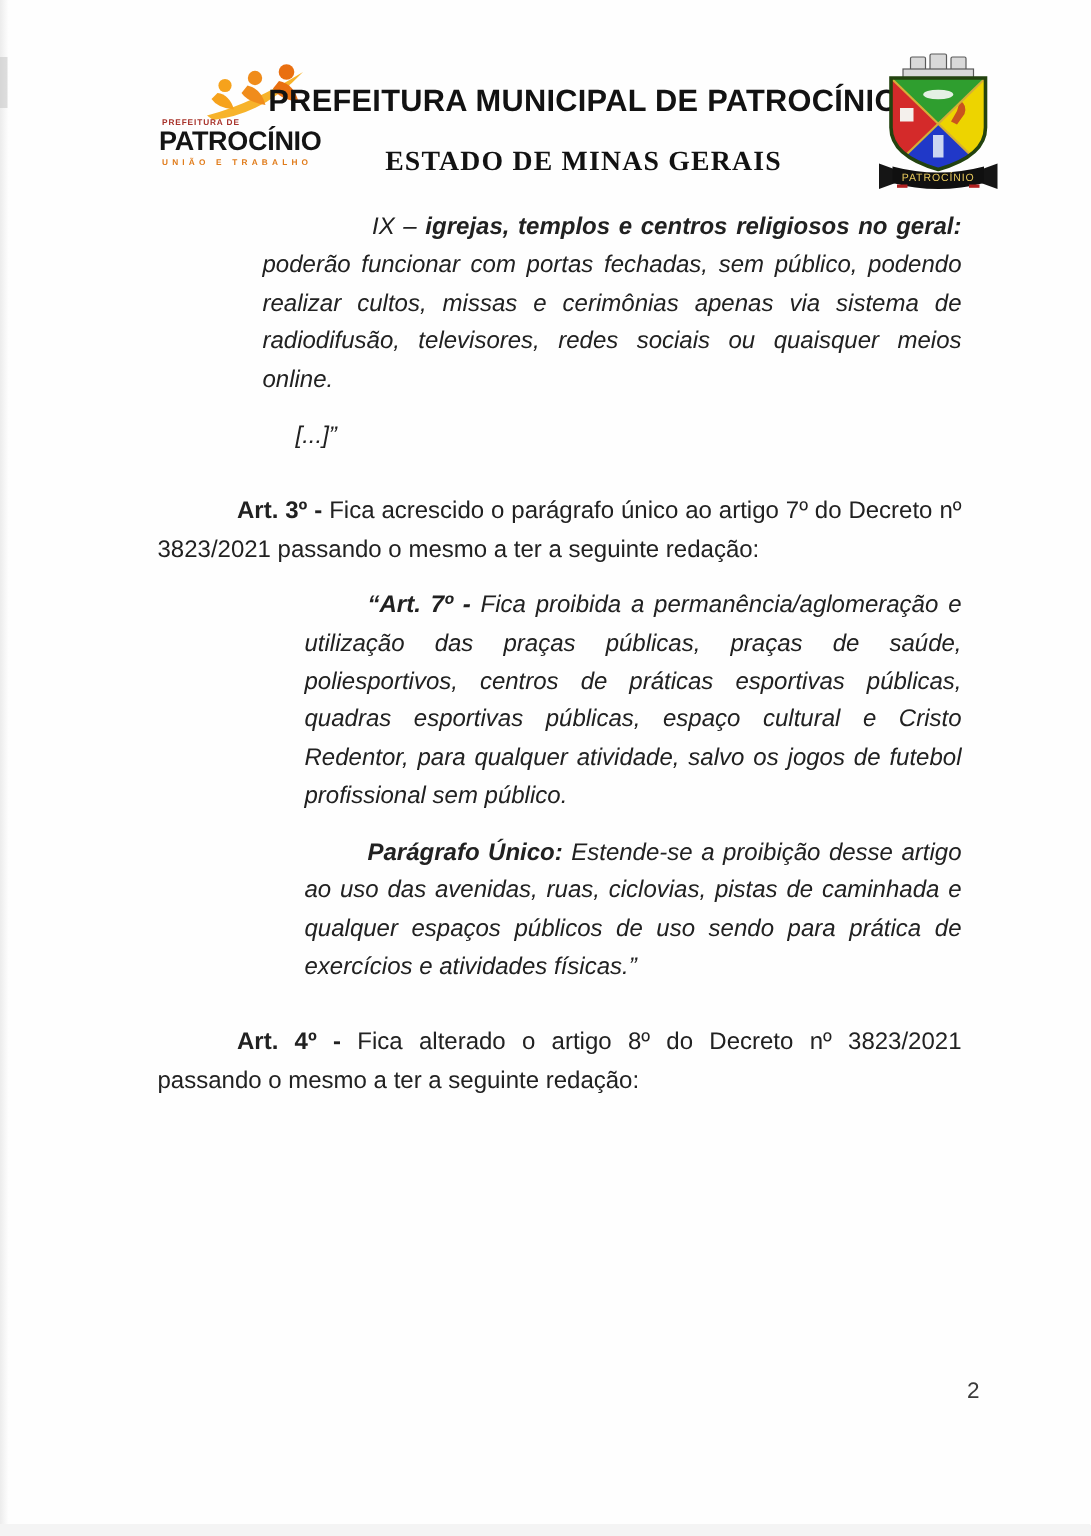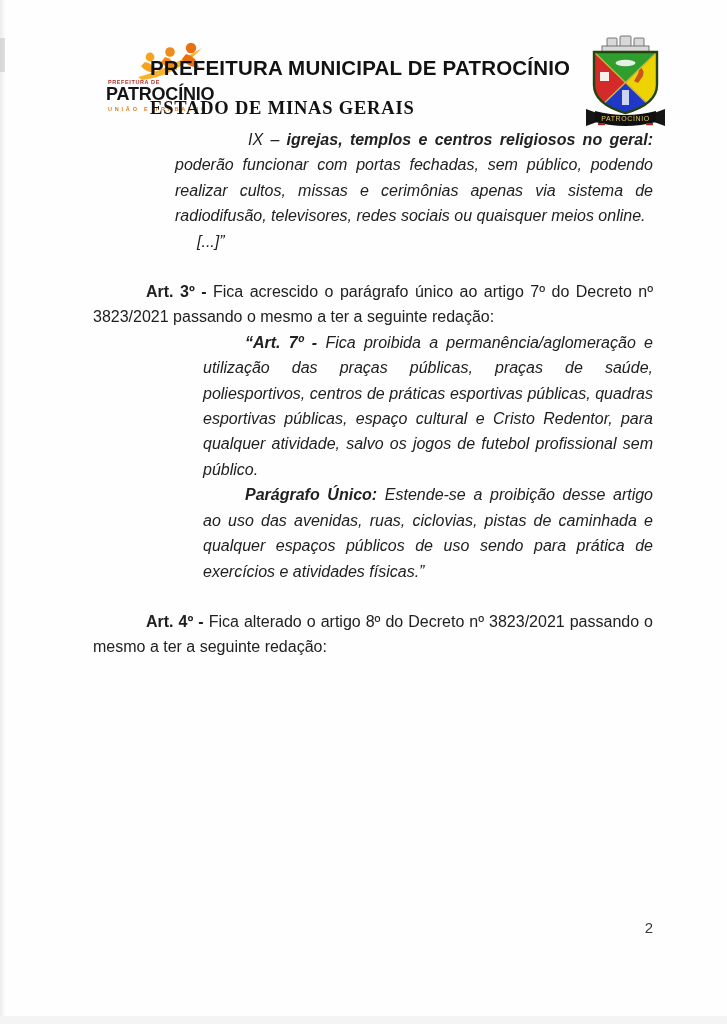--- a/index.html
+++ b/index.html
@@ -28,32 +28,32 @@
   }
 
   
   .header { position: absolute; top: 0; left: 0; right: 0; height: 132px; }
   .logo { position: absolute; left: 106px; top: 42px; width: 118px; }
   .logo svg { display: block; margin-left: 26px; }
   .logo-pref  { font-size: 5.5px; font-weight: bold; color: #a8322a; letter-spacing: .6px; margin-top: -3px; margin-left: 2px; }
   .logo-name  { font-size: 18px;  font-weight: bold; color: #141414; line-height: 1.05; letter-spacing: -.2px; }
   .logo-tag   { font-size: 5.5px; font-weight: bold; color: #e07b1a; letter-spacing: 2.8px; margin-top: 2px; margin-left: 2px; }
 
-  .titles { position: absolute; left: 150px; width: 478px; top: 56px; text-align: left; color: #121212; }
+  .titles { position: absolute; left: 150px; width: 478px; top: 56px; text-align: center; color: #121212; }
   .title1 { font-family: "Liberation Sans", sans-serif; font-weight: bold; font-size: 20.5px; letter-spacing: .2px; white-space: nowrap; }
   .title2 { font-family: "Liberation Serif", serif;     font-weight: bold; font-size: 18.5px; letter-spacing: .8px; margin-top: 18px; white-space: nowrap; }
 
   .crest { position: absolute; left: 583px; top: 34px; width: 85px; height: 96px; }
 
   
   .doc {
     position: absolute; top: 127px; left: 93px; width: 560px;
     font-size: 16px; line-height: 25.4px; color: #212121;
   }
-  .doc p { margin: 0; padding: 0; text-align: justify; }
+  .doc p { margin: 12px; padding: 0; text-align: justify; }
   .doc p.art   { text-indent: 53px; margin-top: 25px; }
   .doc p.q1    { margin-left: 82px;  font-style: italic; text-indent: 73px; }
   .doc p.q1c   { margin-left: 104px; font-style: italic; }
   .doc p.quote { margin-left: 110px; font-style: italic; text-indent: 42px; }
   .b { font-weight: bold; }
 
   .pagenum {
     position: absolute; top: 919px; left: 93px; width: 560px;
     text-align: right; font-size: 15px; color: #3a3a3a;
   }

